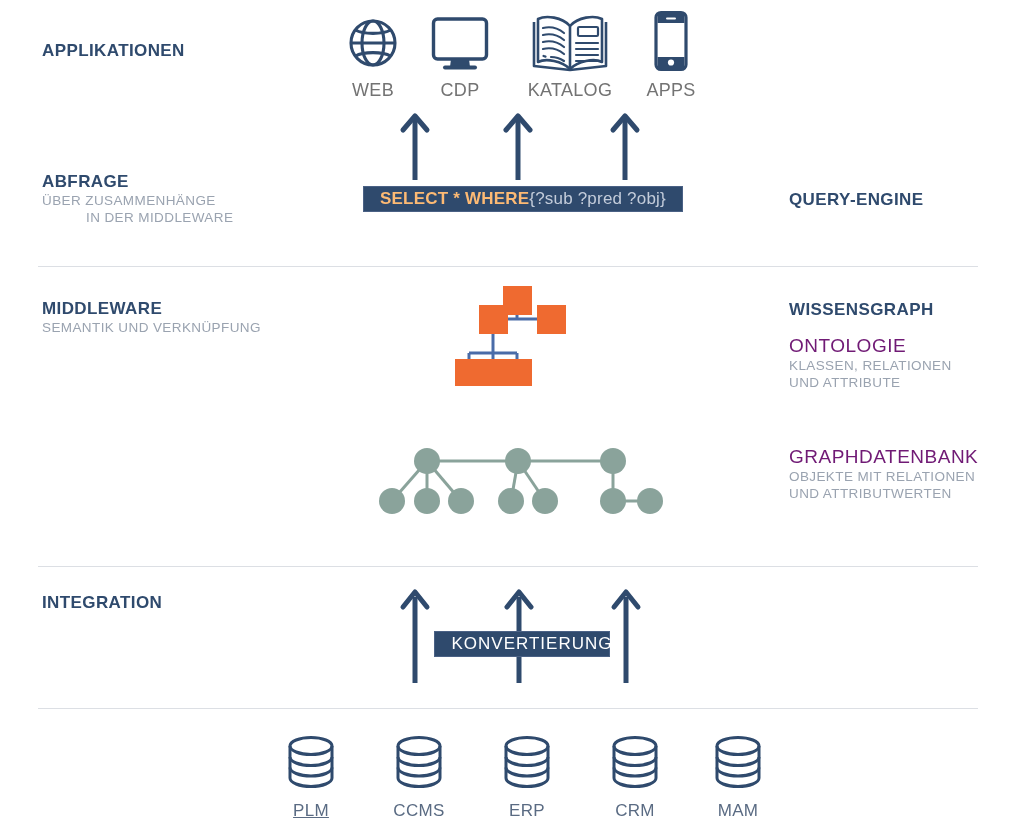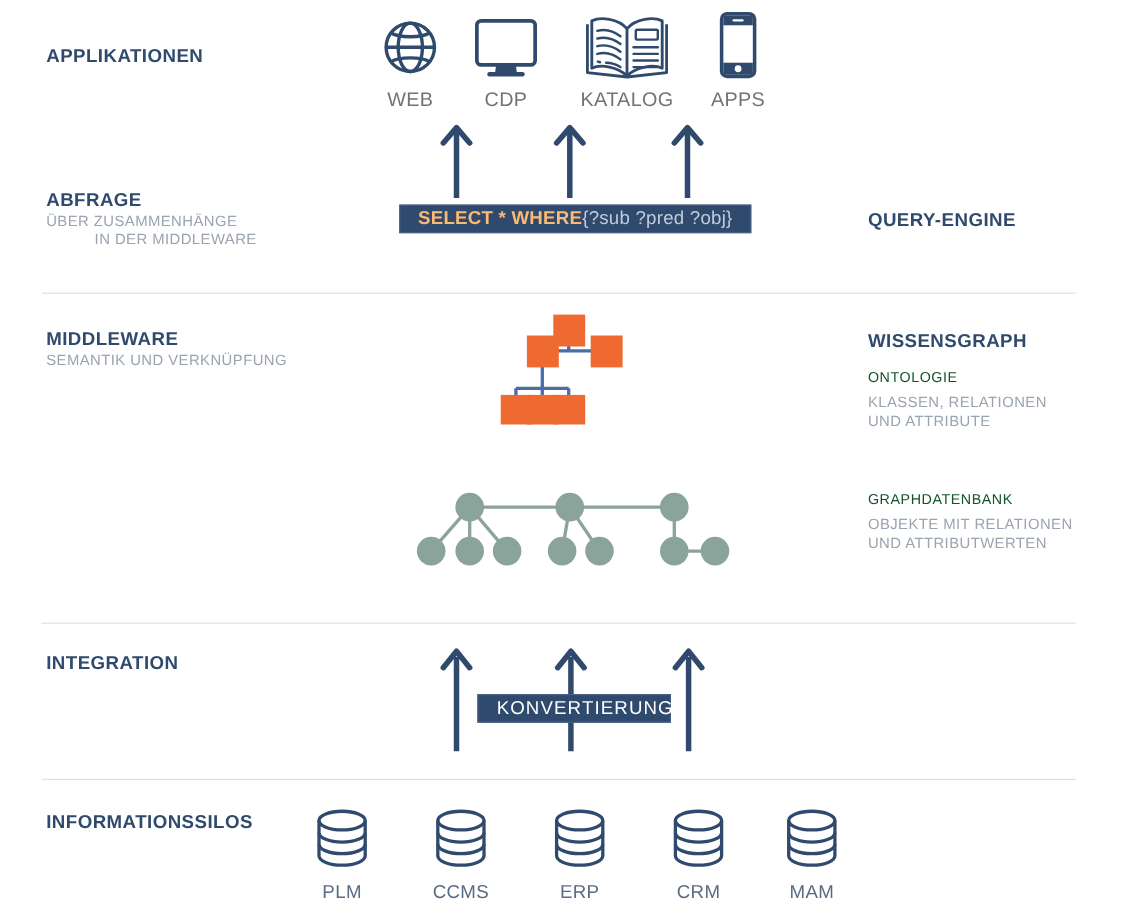--- a/index.html
+++ b/index.html
@@ -22,23 +22,23 @@
   }
   .lbl-sub{
     color:#9aa3b0;
     font-weight:400;
     font-size:13.5px;
     letter-spacing:.4px;
     line-height:17px;
     white-space:nowrap;
   }
   .lbl-sub-lg{
-    color:#14532d;
+    color:#701a75;
     font-weight:400;
-    font-size:13px;
+    font-size:19px;
     letter-spacing:.5px;
     white-space:nowrap;
   }
   .icon-cap{
     color:#737373;
     font-size:18px;
     letter-spacing:.3px;
     text-align:center;
     white-space:nowrap;
   }
@@ -259,35 +259,34 @@
       </g>
     </svg>
   </div>
 
   <div class="abs bar" style="left:434px;top:631px;width:176px;height:26px;">
     <span class="bar-txt-plain">KONVERTIERUNG</span>
   </div>
 
   <div class="abs divider" style="top:708px;"></div>
 
-  <div class="abs lbl-strong" style="left:42px;top:738px;">INFORMATIONSSILOS</div>
 
   <div class="abs" style="left:286px;top:734px;">
     <span class="iconbox">
       <svg width="50" height="56" viewBox="0 0 50 56">
         <g fill="none" stroke="#2f4a6d" stroke-width="3" stroke-linejoin="round">
           <ellipse cx="25" cy="12" rx="21" ry="8.5"></ellipse>
           <path d="M4 12 L4 44 C4 48.7 13.4 52.5 25 52.5 C36.6 52.5 46 48.7 46 44 L46 12"></path>
           <path d="M4 23 C4 27.7 13.4 31.5 25 31.5 C36.6 31.5 46 27.7 46 23"></path>
           <path d="M4 33.5 C4 38.2 13.4 42 25 42 C36.6 42 46 38.2 46 33.5"></path>
         </g>
       </svg>
     </span>
   </div>
-  <div class="abs silo-cap" style="left:267px;top:801px;width:88px;">PLM</div>
+  <div class="abs silo-cap" style="left:267px;top:801px;width:88px;text-decoration:underline;">PLM</div>
 
   <div class="abs" style="left:394px;top:734px;">
     <span class="iconbox">
       <svg width="50" height="56" viewBox="0 0 50 56">
         <g fill="none" stroke="#2f4a6d" stroke-width="3" stroke-linejoin="round">
           <ellipse cx="25" cy="12" rx="21" ry="8.5"></ellipse>
           <path d="M4 12 L4 44 C4 48.7 13.4 52.5 25 52.5 C36.6 52.5 46 48.7 46 44 L46 12"></path>
           <path d="M4 23 C4 27.7 13.4 31.5 25 31.5 C36.6 31.5 46 27.7 46 23"></path>
           <path d="M4 33.5 C4 38.2 13.4 42 25 42 C36.6 42 46 38.2 46 33.5"></path>
         </g>

